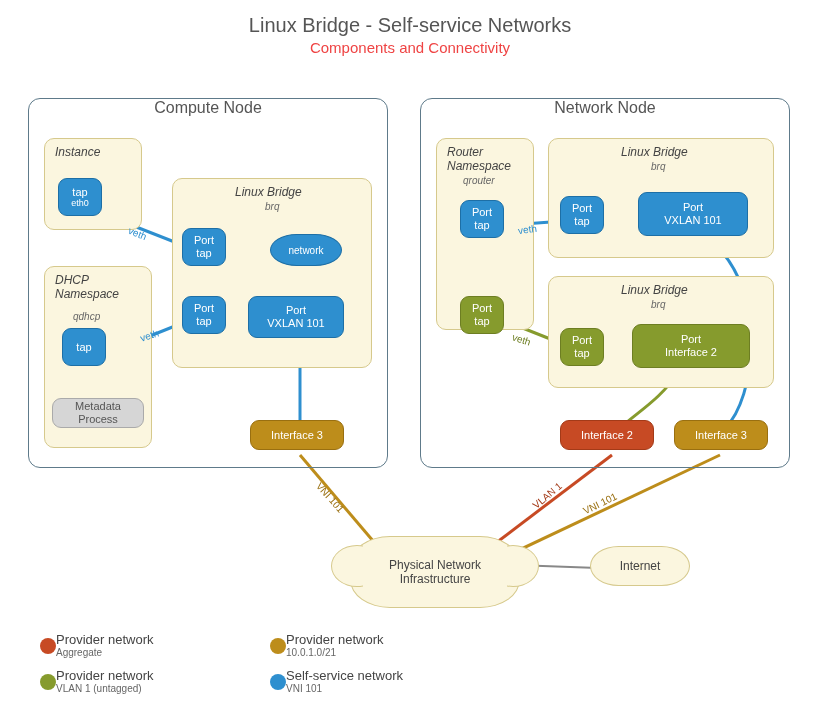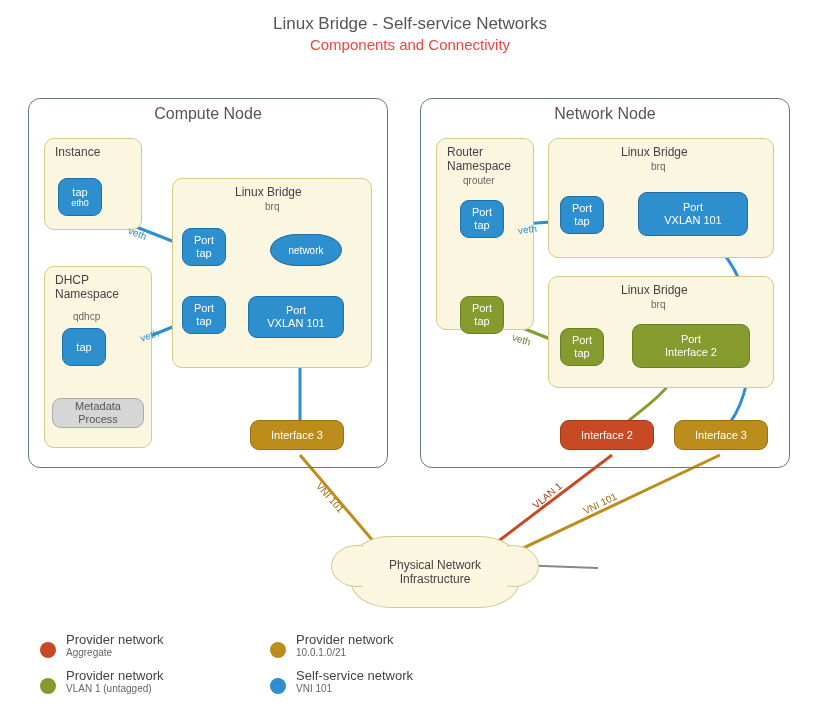--- a/index.html
+++ b/index.html
@@ -4,38 +4,39 @@
 <style>
   * { box-sizing: border-box; margin: 0; padding: 0; }
   body {
     width: 820px;
     height: 708px;
     font-family: "Segoe UI", Arial, sans-serif;
     background: #fff;
     color: #444;
     position: relative;
   }
-  .title { text-align: center; font-size: 17px; color: #555; padding-top: 14px; font-weight: 400; }
+  .title { text-align: center; font-size: 20px; color: #555; padding-top: 14px; font-weight: 400; }
   .subtitle { text-align: center; font-size: 15px; color: #ef4444; margin-top: 2px; }
   .canvas { position: absolute; left: 0; top: 0; width: 820px; height: 708px; }
   svg.lines { position: absolute; left: 0; top: 0; width: 820px; height: 708px; pointer-events: none; }
 
   .node-box {
     position: absolute;
     border: 1.5px solid #5e7a8a;
     border-radius: 12px;
     background: transparent;
   }
-  .node-title { text-align: center; font-size: 16px; color: #555; margin-top: 6px; }
+  .node-title { text-align: center; font-size: 16px; color: #555; }
 
   .sub-box {
     position: absolute;
     border: 1.5px solid #d6c98c;
     border-radius: 10px;
     background: #fbf6df;
+    font-style: italic;
   }
   .sub-box-label { position: absolute; font-size: 12px; color: #444; }
   .sub-box-sublabel { position: absolute; font-size: 10px; color: #666; }
 
   .pill {
     position: absolute;
     border-radius: 9px;
     color: #fff;
     font-size: 11px;
     text-align: center;
@@ -90,21 +91,21 @@
   .edge-label {
     position: absolute;
     font-size: 10px;
     color: #2e8fcf;
   }
   .edge-label.green { color: #6d7e22; }
   .edge-label.brown { color: #996f10; }
   .edge-label.red   { color: #a33a18; }
 
   .legend { position: absolute; left: 40px; bottom: 14px; display: grid; grid-template-columns: 200px 220px; row-gap: 10px; column-gap: 30px; }
-  .legend-item { display: flex; align-items: flex-end; gap: 10px; }
+  .legend-item { display: flex; align-items: center; }
   .legend-dot { width: 16px; height: 16px; border-radius: 50%; margin-top: 2px; flex-shrink: 0; }
   .legend-text .t1 { font-size: 13px; color: #444; }
   .legend-text .t2 { font-size: 10px; color: #666; }
 </style>
 </head>
 <body>
 
 <div class="canvas">
   <div class="title">Linux Bridge - Self-service Networks</div>
   <div class="subtitle">Components and Connectivity</div>
@@ -241,20 +242,23 @@
   <span class="edge-label green" style="left:512px; top:334px; transform:rotate(18deg);">veth</span>
   <span class="edge-label brown" style="left:312px; top:492px; transform:rotate(48deg);">VNI 101</span>
   <span class="edge-label red" style="left:530px; top:490px; transform:rotate(-40deg);">VLAN 1</span>
   <span class="edge-label brown" style="left:582px; top:498px; transform:rotate(-26deg);">VNI 101</span>
 
   <div class="cloud cloud-big" style="left:350px; top:536px; width:170px; height:72px; white-space:pre-line;">
     <span>Physical Network
 Infrastructure</span>
   </div>
 
+  <div class="cloud" style="left:590px; top:546px; width:100px; height:40px;">
+    <span>Internet</span>
+  </div>
 
   <div class="legend">
     <div class="legend-item">
       <div class="legend-dot" style="background:#c74a24"></div>
       <div class="legend-text">
           <div class="t1">Provider network</div>
           <div class="t2">Aggregate</div>
         </div>
     </div>
     <div class="legend-item">

